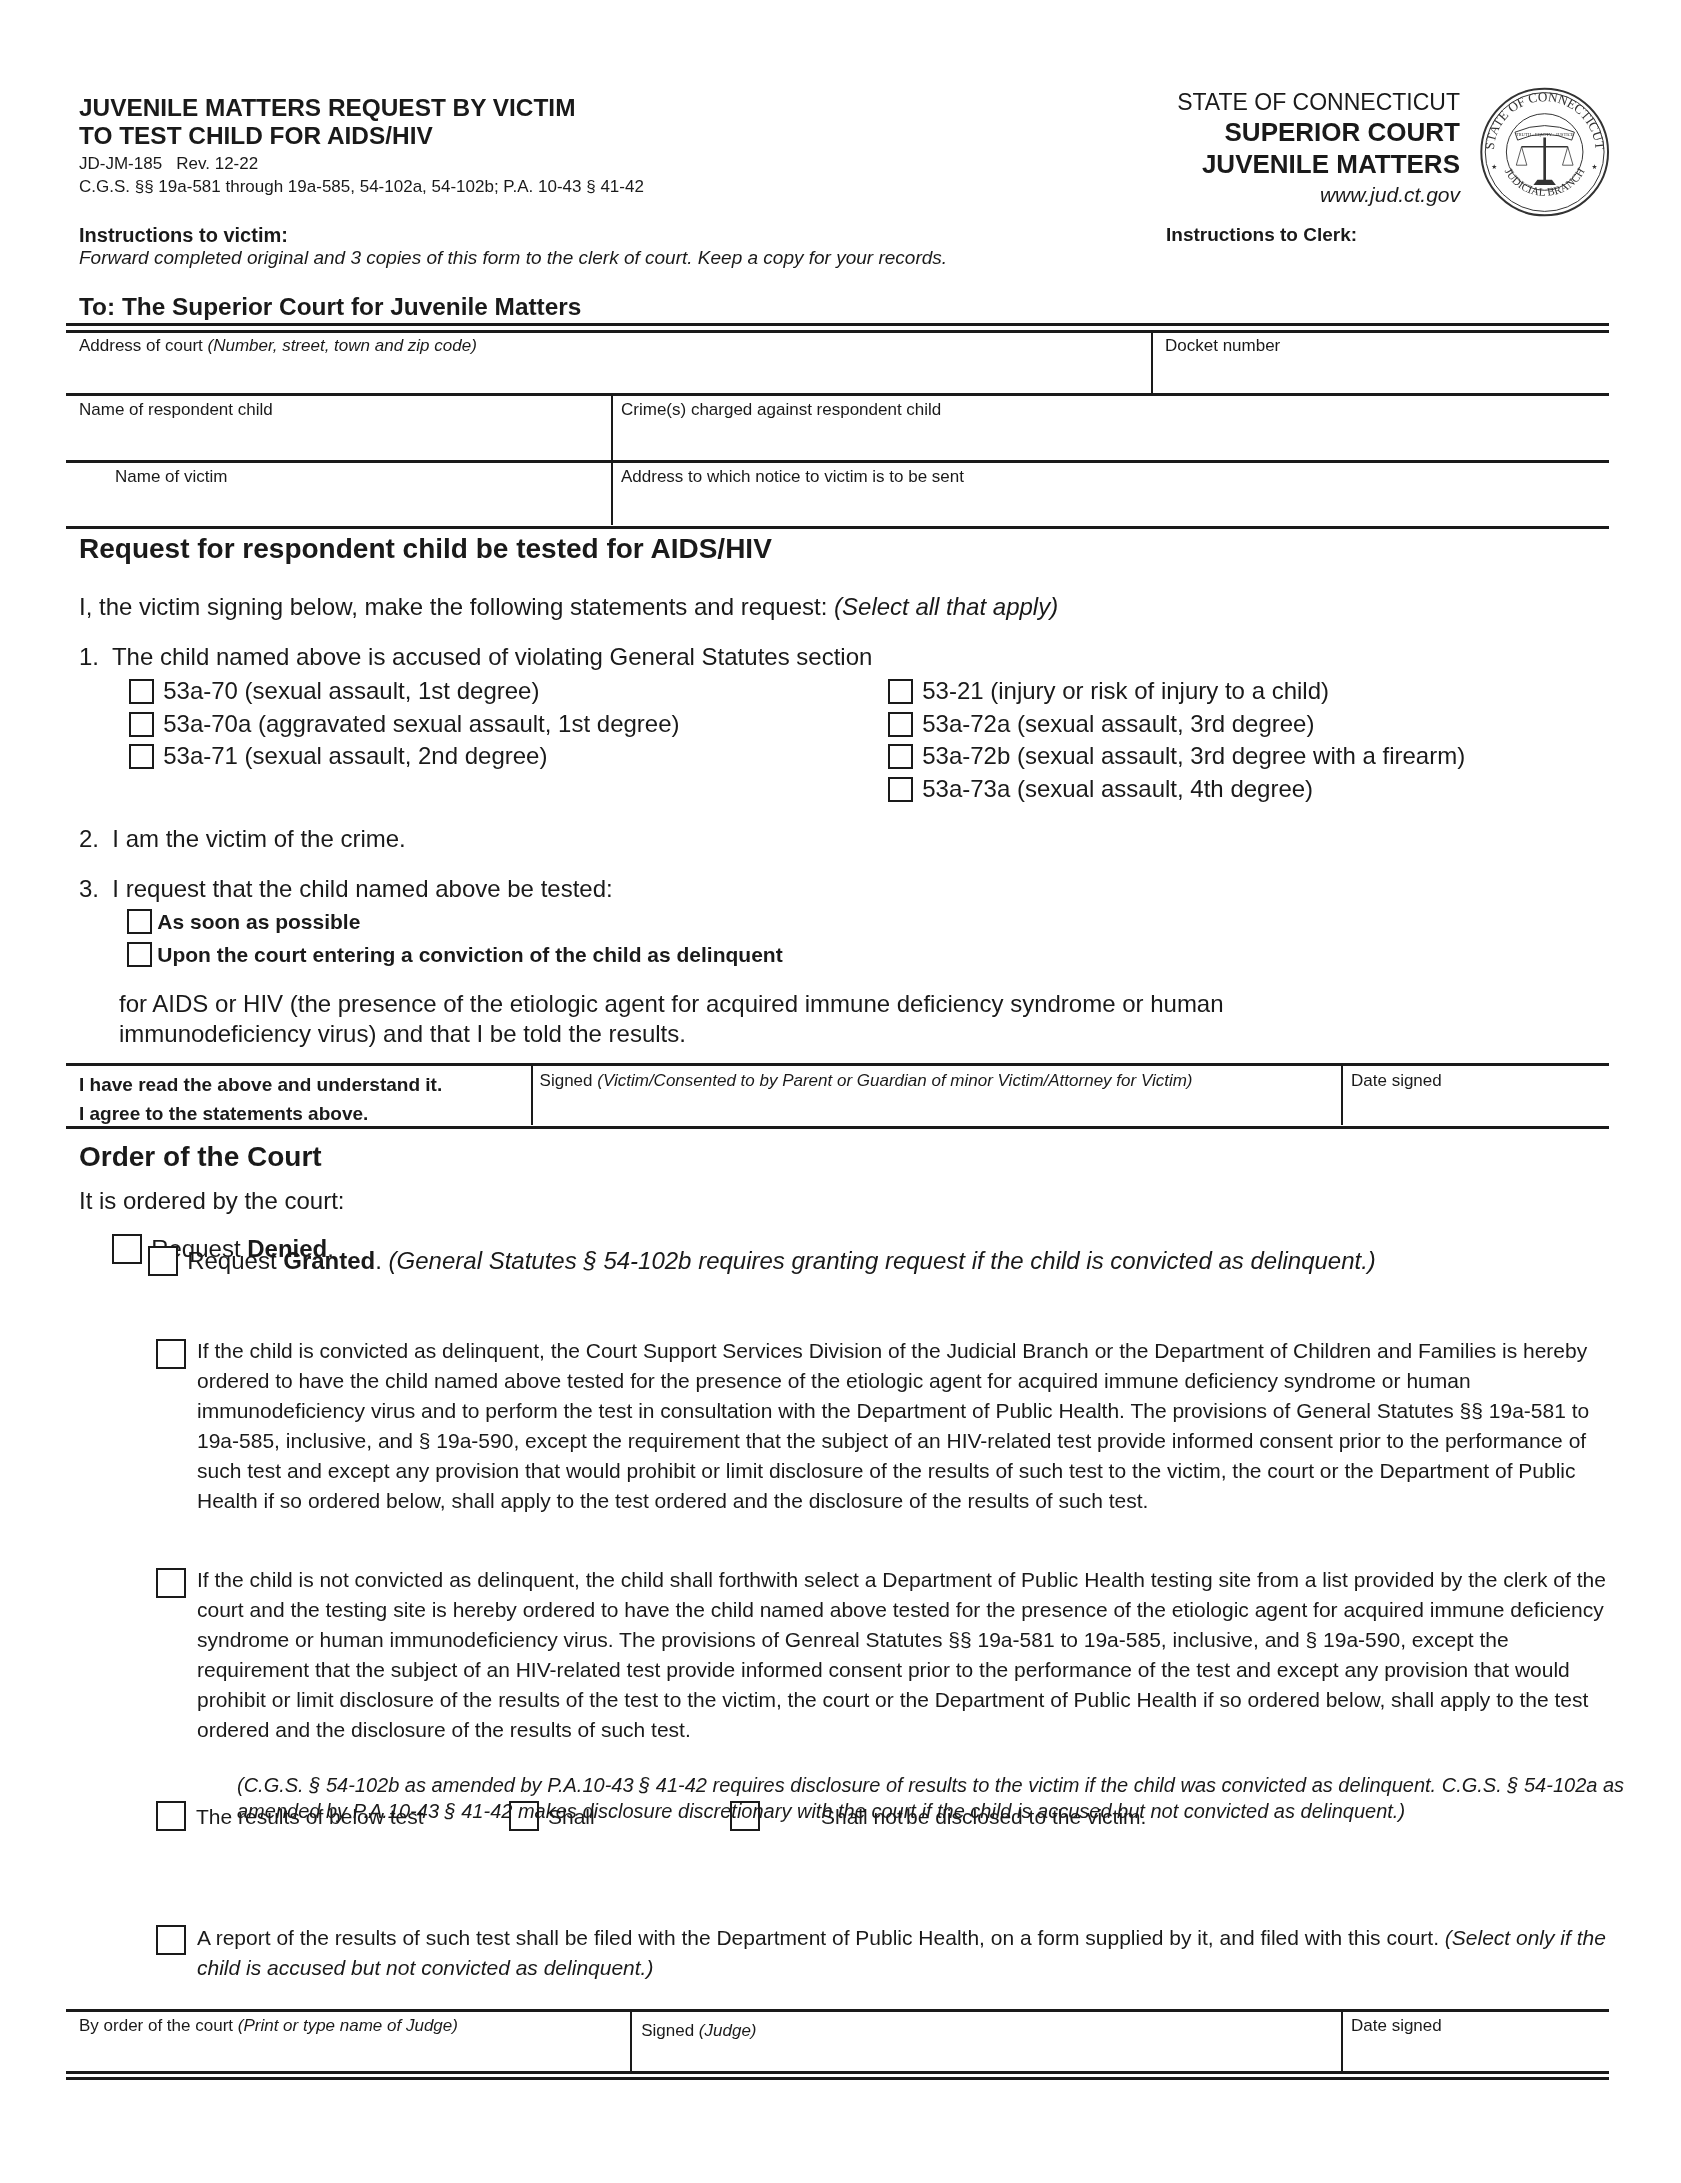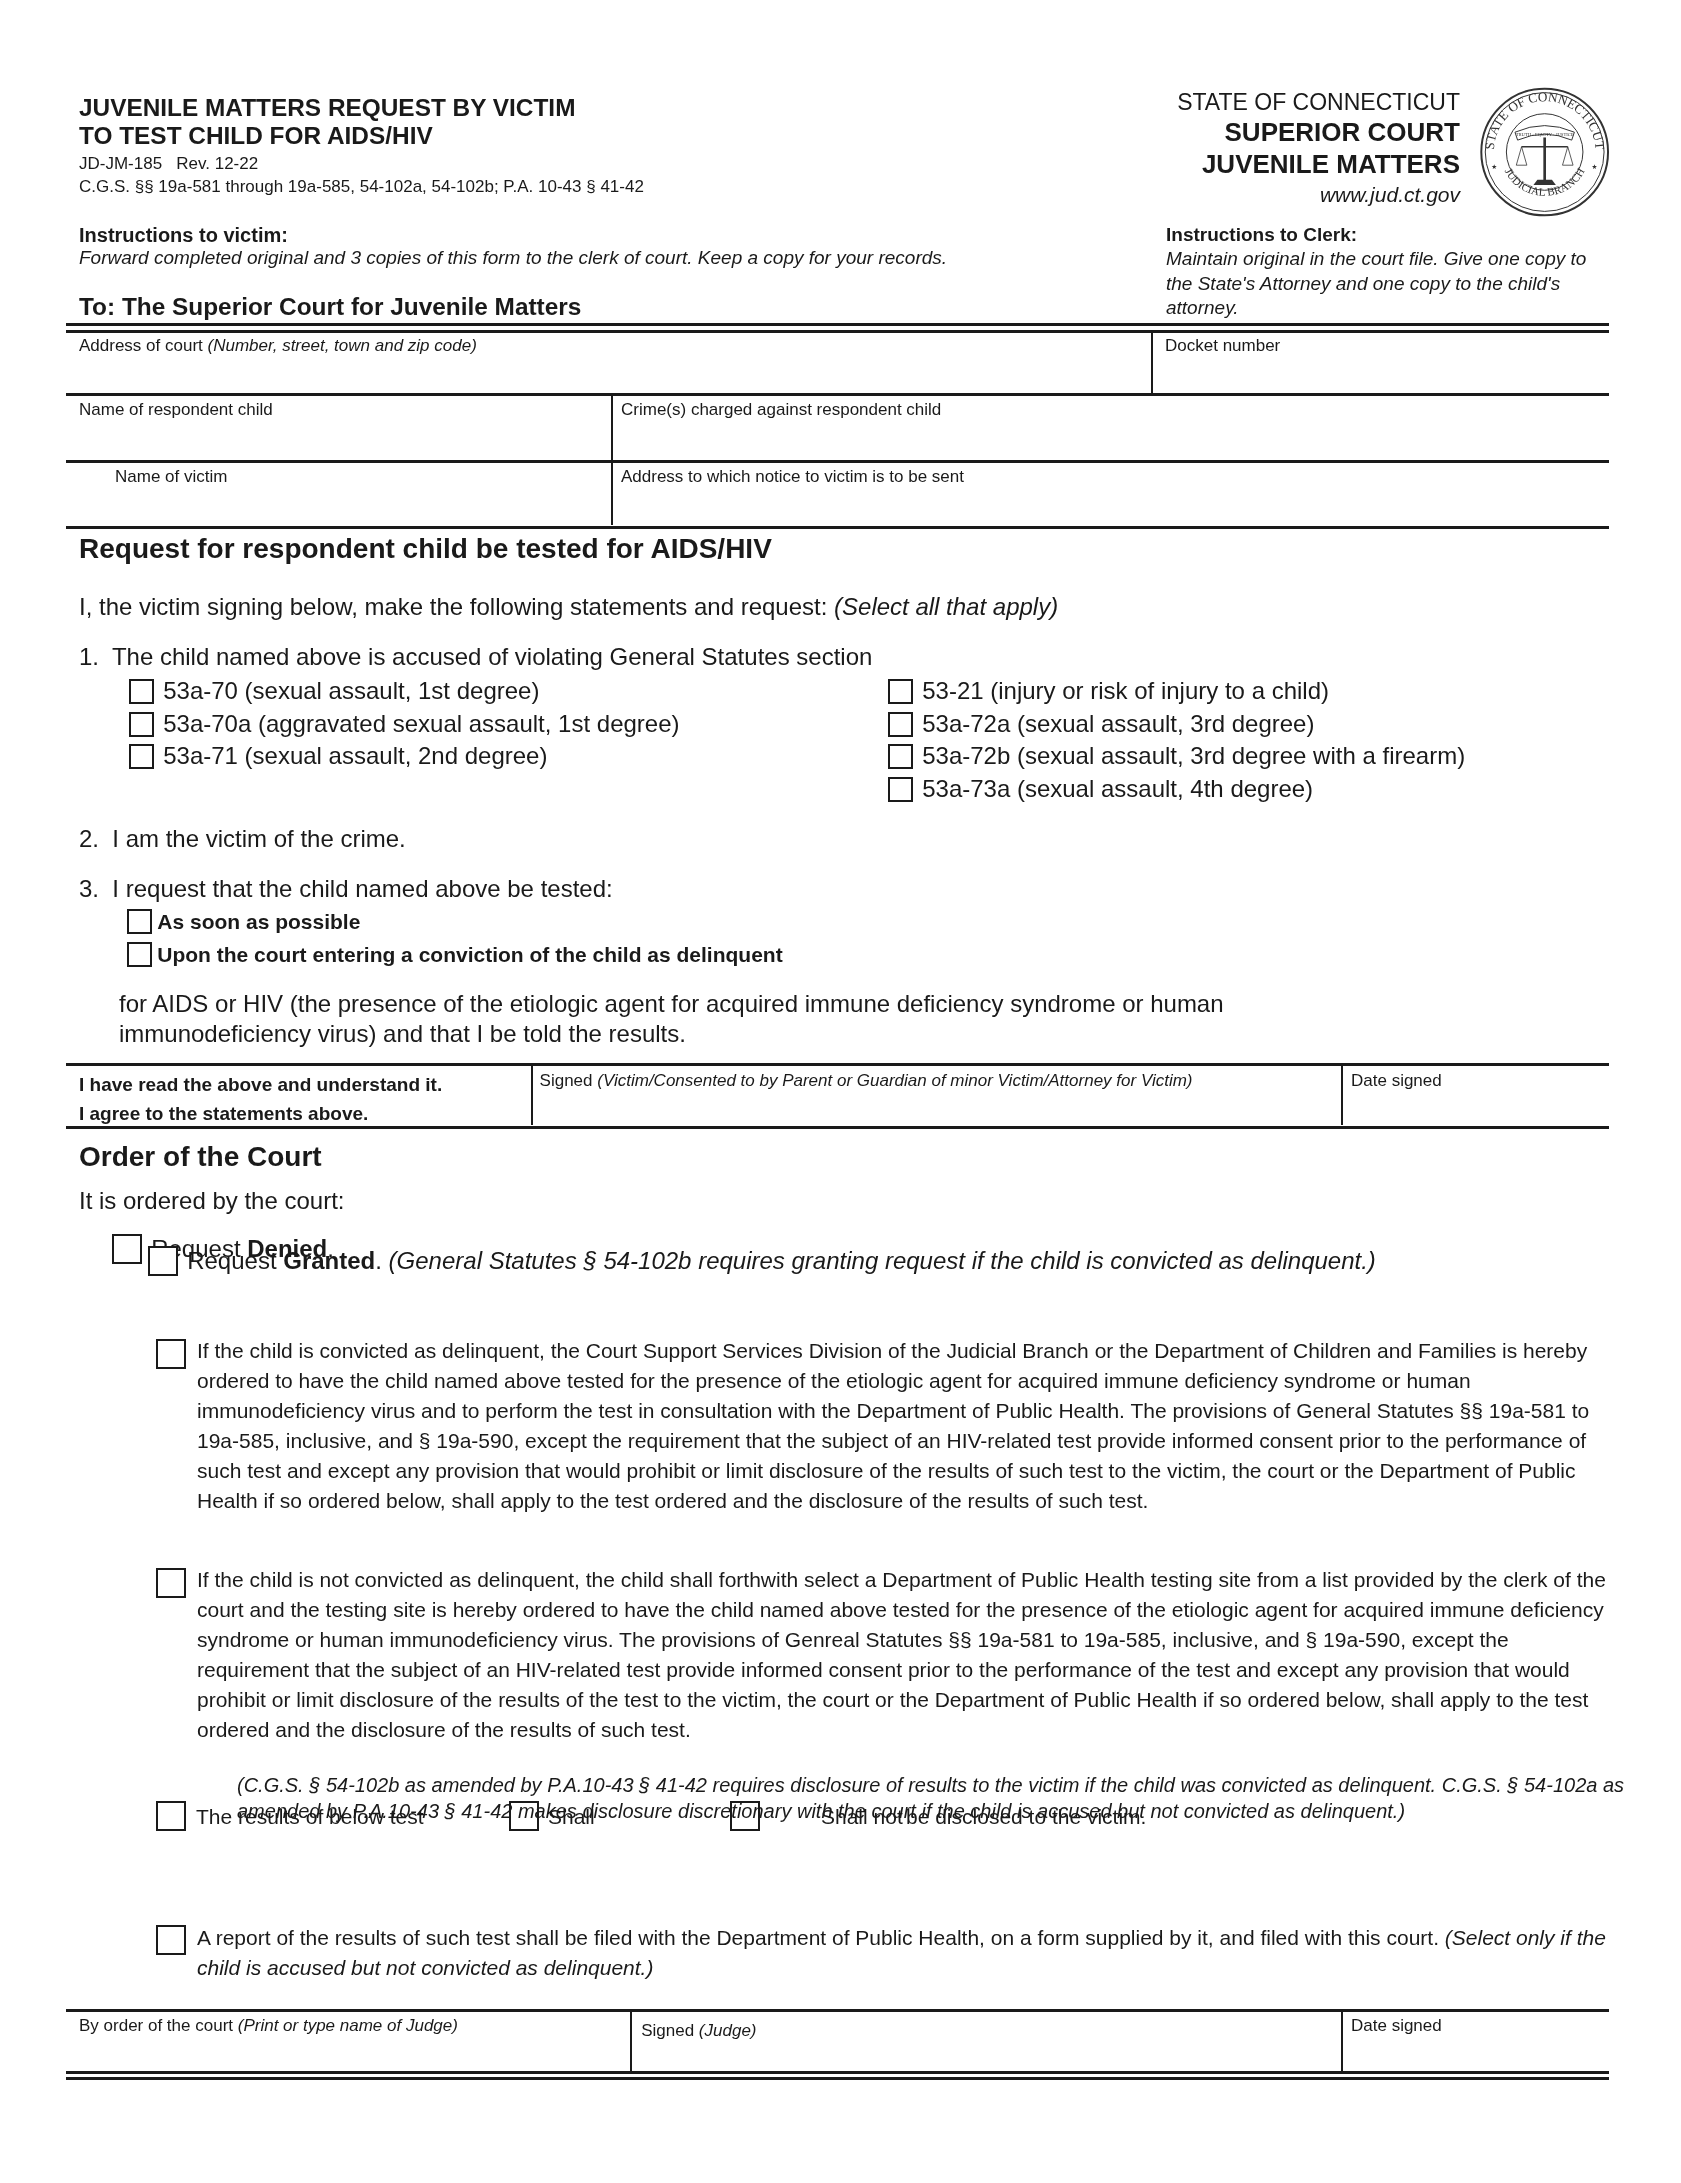--- a/index.html
+++ b/index.html
@@ -71,21 +71,20 @@
     <path d="M90 150 L124 150 L118 142 L96 142 Z" fill="#333"></path>
     <text x="26" y="125" font-size="10" fill="#333">★</text>
     <text x="178" y="125" font-size="10" fill="#333">★</text>
   </svg>
 </div>
 
 <div class="abs inst-victim-h">Instructions to victim:</div>
 <div class="abs inst-victim-b">Forward completed original and 3 copies of this form to the clerk of court. Keep a copy for your records.</div>
 <div class="abs inst-clerk">
   <div class="h">Instructions to Clerk:</div>
-  <div class="b">Maintain original in the court file. Give one copy to the State's Attorney and one copy to the child's attorney.</div>
 </div>
 <div class="abs to">To: The Superior Court for Juvenile Matters</div>
 
 <div class="hline" style="top:323px;height:3.3px;"></div>
 <div class="hline" style="top:330px;height:2.6px;"></div>
 
 <div class="abs" style="left:66px;top:332px;width:1085px;height:61px;">
   <div class="lbl" style="left:13px;top:4px;"><span>Address of court</span> <i>(Number, street, town and zip code)</i></div>
 </div>
 <div class="vline" style="left:1151px;top:332px;height:61px;"></div>

